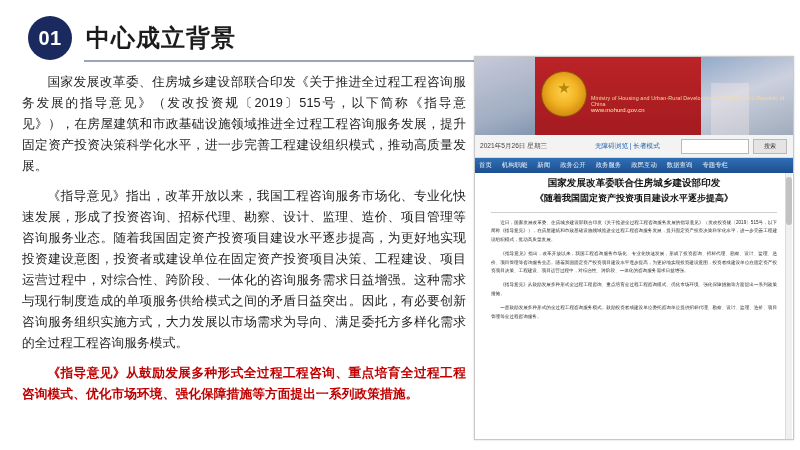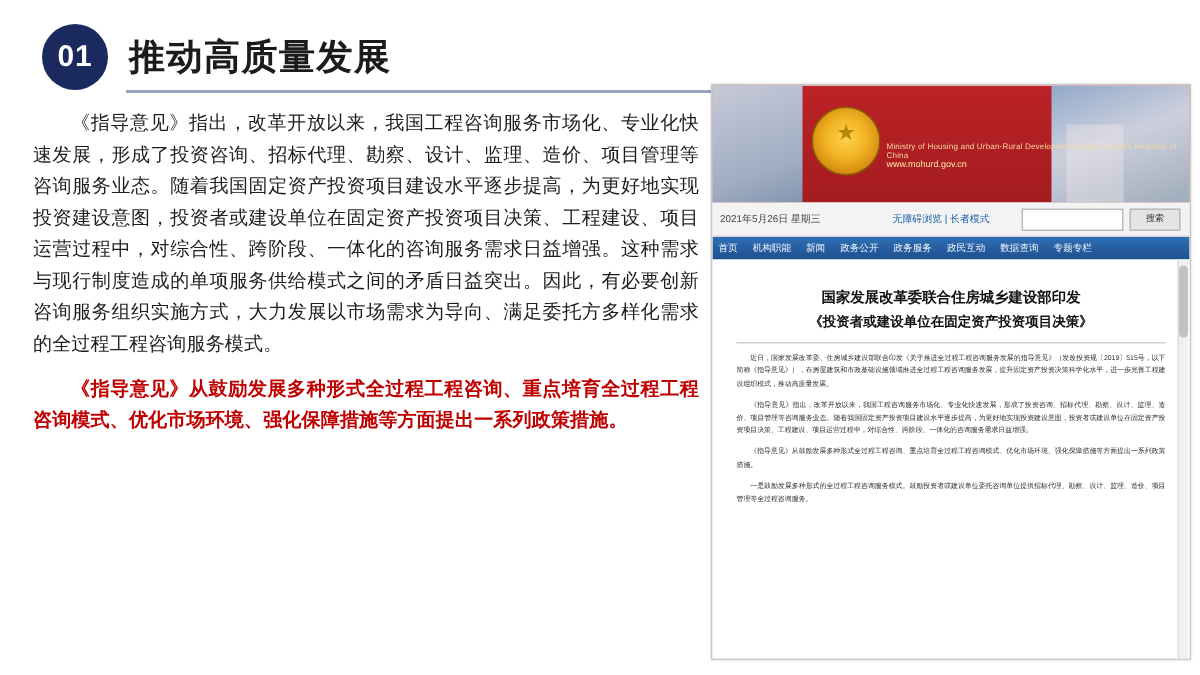--- a/index.html
+++ b/index.html
@@ -227,21 +227,21 @@
     overflow: hidden;
   }
   .menubar span {
     opacity: 0.95;
   }
   
   .docarea {
     position: relative;
     height: 266px;
     background: #ffffff;
-    padding: 18px 16px 0 16px;
+    padding: 2px 16px 0 16px;
     box-sizing: border-box;
   }
   .doc-title {
     text-align: center;
     font-size: 9.6px;
     font-weight: bold;
     color: #111;
     line-height: 15px;
   }
   .doc-title2 {
@@ -285,25 +285,26 @@
     border-radius: 3px;
   }
 </style>
 </head>
 <body>
 
 <div class="slide">
 
   <div class="header">
     <div class="num-badge">01</div>
-    <div class="title-text">推动高质量发展</div>
+    <div class="title-text">中心成立背景</div>
     <div class="title-rule"></div>
   </div>
 
   <div class="body-col">
+    <p class="para">国家发展改革委、住房城乡建设部联合印发《关于推进全过程工程咨询服务发展的指导意见》（发改投资规〔2019〕515号，以下简称《指导意见》），在房屋建筑和市政基础设施领域推进全过程工程咨询服务发展，提升固定资产投资决策科学化水平，进一步完善工程建设组织模式，推动高质量发展。</p>
     <p class="para">《指导意见》指出，改革开放以来，我国工程咨询服务市场化、专业化快速发展，形成了投资咨询、招标代理、勘察、设计、监理、造价、项目管理等咨询服务业态。随着我国固定资产投资项目建设水平逐步提高，为更好地实现投资建设意图，投资者或建设单位在固定资产投资项目决策、工程建设、项目运营过程中，对综合性、跨阶段、一体化的咨询服务需求日益增强。这种需求与现行制度造成的单项服务供给模式之间的矛盾日益突出。因此，有必要创新咨询服务组织实施方式，大力发展以市场需求为导向、满足委托方多样化需求的全过程工程咨询服务模式。</p>
     <p class="para bold-red">《指导意见》从鼓励发展多种形式全过程工程咨询、重点培育全过程工程咨询模式、优化市场环境、强化保障措施等方面提出一系列政策措施。</p>
   </div>
 
   <div class="shot">
 
     <div class="masthead">
       <div class="mast-left-photo"></div>
       <div class="mast-photo"></div>
       <div class="emblem"></div>
@@ -324,21 +325,21 @@
       <span>新闻</span>
       <span>政务公开</span>
       <span>政务服务</span>
       <span>政民互动</span>
       <span>数据查询</span>
       <span>专题专栏</span>
     </div>
 
     <div class="docarea">
       <div class="doc-title">国家发展改革委联合住房城乡建设部印发</div>
-      <div class="doc-title2">《投资者或建设单位在固定资产投资项目决策》</div>
+      <div class="doc-title2">《随着我国固定资产投资项目建设水平逐步提高》</div>
       <div class="doc-rule"></div>
 
       <div class="doc-p">近日，国家发展改革委、住房城乡建设部联合印发《关于推进全过程工程咨询服务发展的指导意见》（发改投资规〔2019〕515号，以下简称《指导意见》），在房屋建筑和市政基础设施领域推进全过程工程咨询服务发展，提升固定资产投资决策科学化水平，进一步完善工程建设组织模式，推动高质量发展。</div>
       <div class="doc-p">《指导意见》指出，改革开放以来，我国工程咨询服务市场化、专业化快速发展，形成了投资咨询、招标代理、勘察、设计、监理、造价、项目管理等咨询服务业态。随着我国固定资产投资项目建设水平逐步提高，为更好地实现投资建设意图，投资者或建设单位在固定资产投资项目决策、工程建设、项目运营过程中，对综合性、跨阶段、一体化的咨询服务需求日益增强。</div>
       <div class="doc-p">《指导意见》从鼓励发展多种形式全过程工程咨询、重点培育全过程工程咨询模式、优化市场环境、强化保障措施等方面提出一系列政策措施。</div>
       <div class="doc-p">一是鼓励发展多种形式的全过程工程咨询服务模式。鼓励投资者或建设单位委托咨询单位提供招标代理、勘察、设计、监理、造价、项目管理等全过程咨询服务。</div>
 
       <div class="doc-scroll">
         <div class="thumb"></div>
       </div>

